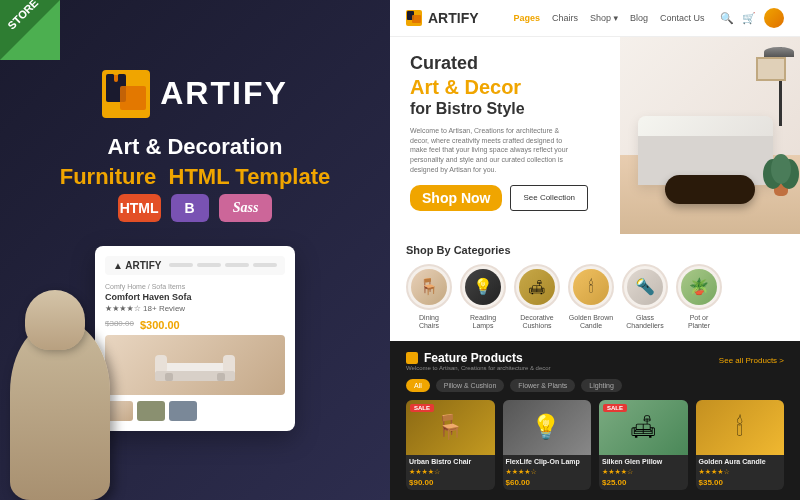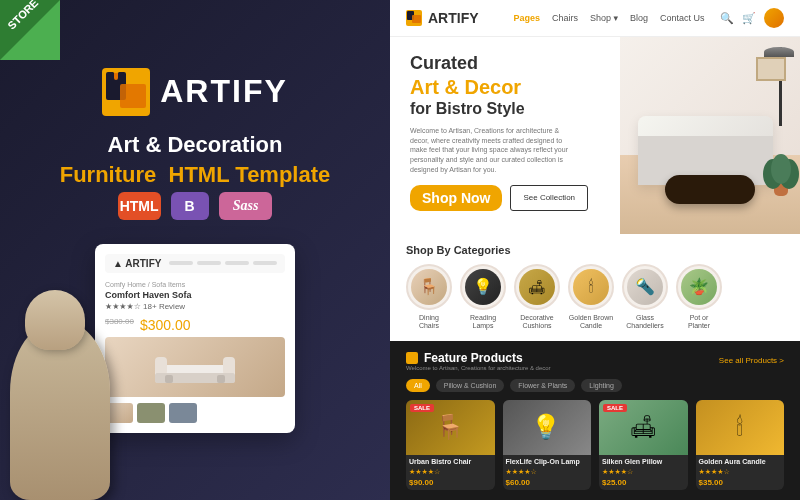--- a/index.html
+++ b/index.html
@@ -159,22 +159,22 @@
       font-weight: bold;
       color: #333;
       margin-bottom: 2px;
     }
     .preview-product-price {
       font-size: 8px;
       color: #666;
       margin-bottom: 6px;
     }
     .preview-price-large {
-      font-size: 14px;
-      font-weight: normal;
+      font-size: 11px;
+      font-weight: bold;
       color: #f0a500;
     }
     .preview-sofa {
       width: 100%;
       height: 60px;
       background: linear-gradient(135deg, #e8ddd0, #d4c4b0);
       border-radius: 4px;
       display: flex;
       align-items: center;
       justify-content: center;

